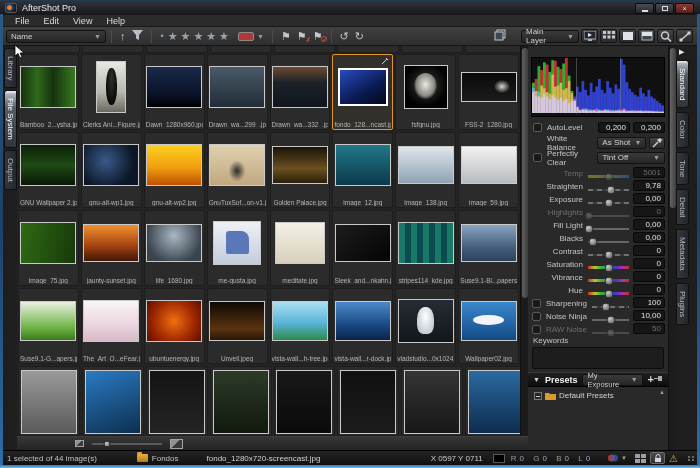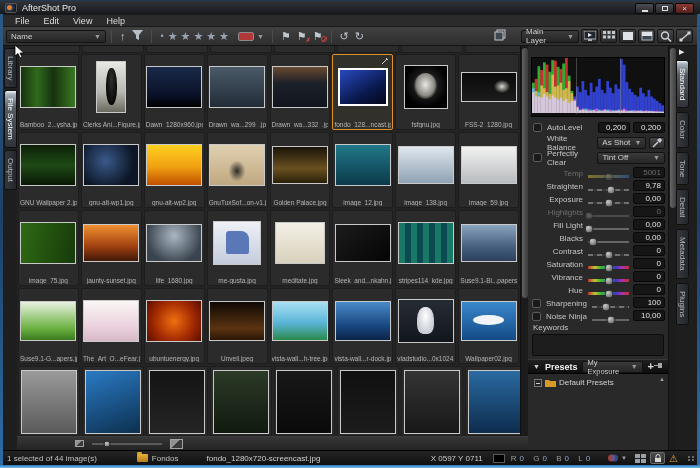--- a/index.html
+++ b/index.html
@@ -725,20 +725,28 @@
           <div class="val">100</div>
         </div>
         <div class="srow hascb">
           <div class="cb"></div>
           <div class="slbl">Noise Ninja</div>
           <div class="track plain">
             <div class="handle" style="left: 50%;"></div>
           </div>
           <div class="val">10,00</div>
         </div>
+        <div class="srow hascb dis">
+          <div class="cb"></div>
+          <div class="slbl">RAW Noise</div>
+          <div class="track plain">
+            <div class="handle" style="left: 50%;"></div>
+          </div>
+          <div class="val">50</div>
+        </div>
       </div>
 
     <div class="kwlabel">Keywords</div>
     <div class="kwbox"></div>
 
     <div class="phdr">
       <span class="tri">▼</span>
       <span>Presets</span>
       <div class="dd pdd" style="margin-left:5px;font-weight:normal;">
         <span>My Exposure</span>

